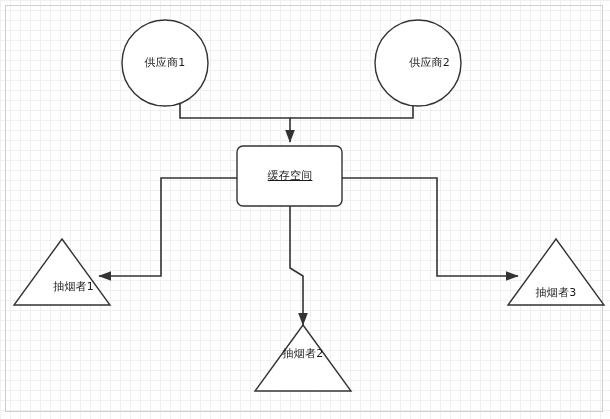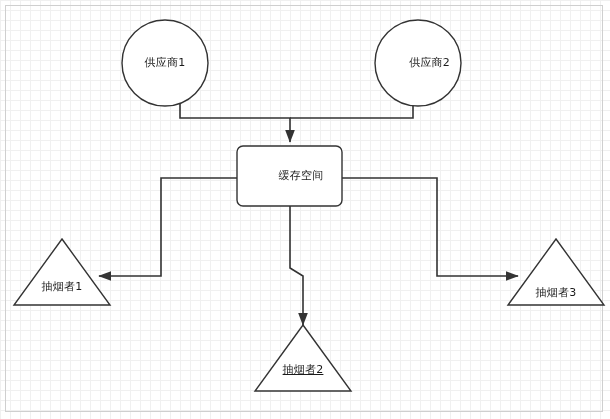--- a/index.html
+++ b/index.html
@@ -92,21 +92,21 @@
 
     <polygon points="303,325 351,391 255,391" fill="#ffffff" stroke="#333333" stroke-width="1.4"></polygon>
 
     <polygon points="556,239 604,305 508,305" fill="#ffffff" stroke="#333333" stroke-width="1.4"></polygon>
   </svg>
 
   <div class="node-label" style="left:133px; top:57px; width:64px;">供应商1</div>
 
   <div class="node-label" style="left:386px; top:57px; width:64px;text-align:right;">供应商2</div>
 
-  <div class="node-label" style="left:269px; top:170px; width:64px;">缓存空间</div>
+  <div class="node-label" style="left:258px; top:170px; width:64px;text-decoration:underline;">缓存空间</div>
 
-  <div class="node-label" style="left:30px; top:281px; width:64px;">抽烟者1</div>
+  <div class="node-label" style="left:30px; top:281px; width:64px;text-align:right;">抽烟者1</div>
 
-  <div class="node-label" style="left:271px; top:364px; width:64px;text-decoration:underline;">抽烟者2</div>
+  <div class="node-label" style="left:271px; top:348px; width:64px;">抽烟者2</div>
 
   <div class="node-label" style="left:524px; top:287px; width:64px;">抽烟者3</div>
 
 </div>
 
 </body></html>

